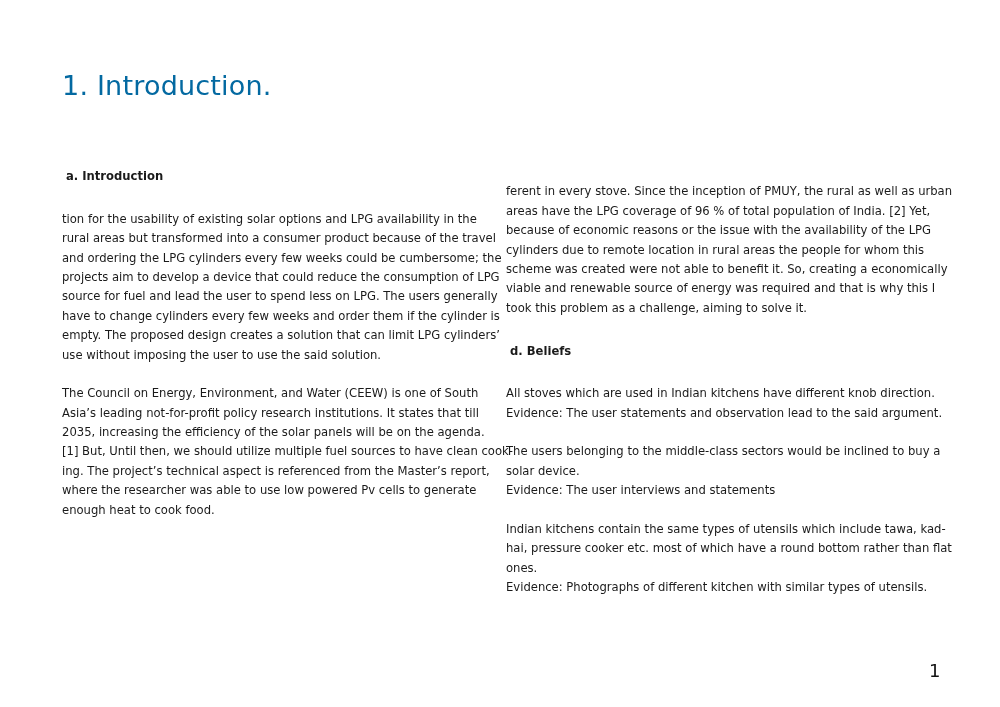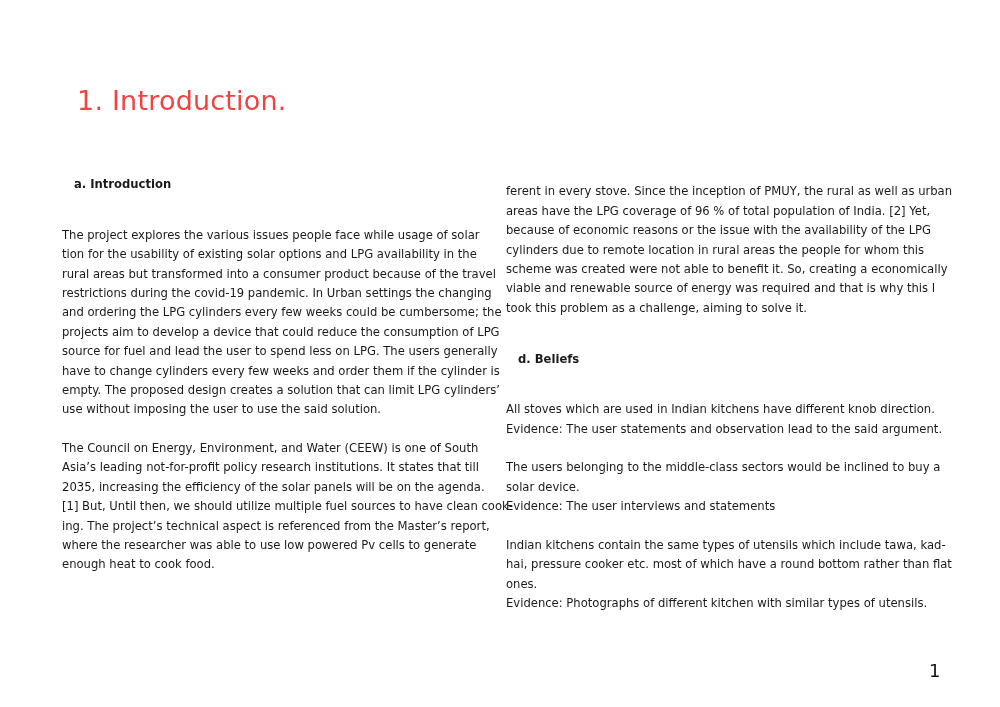--- a/index.html
+++ b/index.html
@@ -15,35 +15,35 @@
       font-family: "DejaVu Sans", sans-serif;
       color: #1a1a1a;
     }
     .page-title {
       position: absolute;
       left: 62px;
       top: 70px;
       font-size: 27px;
       font-weight: normal;
       letter-spacing: 0.2px;
-      margin: 15px;
-      color: #ef4444;
+      margin: 0;
+      color: #0369a1;
       font-family: "DejaVu Sans", sans-serif;
     }
     .column {
       position: absolute;
       top: 163px;
       font-size: 11.6px;
       line-height: 19.4px;
     }
     .col-left { left: 62px; width: 440px; }
     .col-right { left: 506px; width: 440px; }
     .section-heading {
       font-weight: bold;
-      margin: 12px;
+      margin: 4px;
       font-size: 11.6px;
       line-height: 19.4px;
       height: 19.4px;
     }
     .gap { height: 19.4px; }
     .para { margin: 0; }
     .line { display: block; white-space: nowrap; height: 19.4px; }
     .page-number {
       position: absolute;
       left: 929px;
@@ -56,24 +56,22 @@
 <body>
 
 <h1 class="page-title">1. Introduction.</h1>
 
 <div class="column col-left">
 
   <div>
     <h2 class="section-heading">a. Introduction</h2>
     <div class="gap"></div>
     <p class="para">
-      <span class="line">The project explores the various issues people face while usage of solar</span>
       <span class="line">tion for the usability of existing solar options and  LPG availability in the</span>
       <span class="line">rural areas but transformed into a consumer product because of the travel</span>
-      <span class="line">restrictions during the covid-19 pandemic. In Urban settings the changing</span>
       <span class="line">and ordering the LPG cylinders every few weeks could be cumbersome; the</span>
       <span class="line">projects aim to develop a device that could reduce the consumption of LPG</span>
       <span class="line">source for fuel and lead the user to spend less on LPG. The users generally</span>
       <span class="line">have to change cylinders every few weeks and order them if the cylinder is</span>
       <span class="line">empty. The proposed design creates a solution that can limit LPG cylinders’</span>
       <span class="line">use without imposing the user to use the said solution.</span>
     </p>
     <div class="gap"></div>
     <p class="para">
       <span class="line">The Council on Energy, Environment, and Water (CEEW) is one of South</span>

